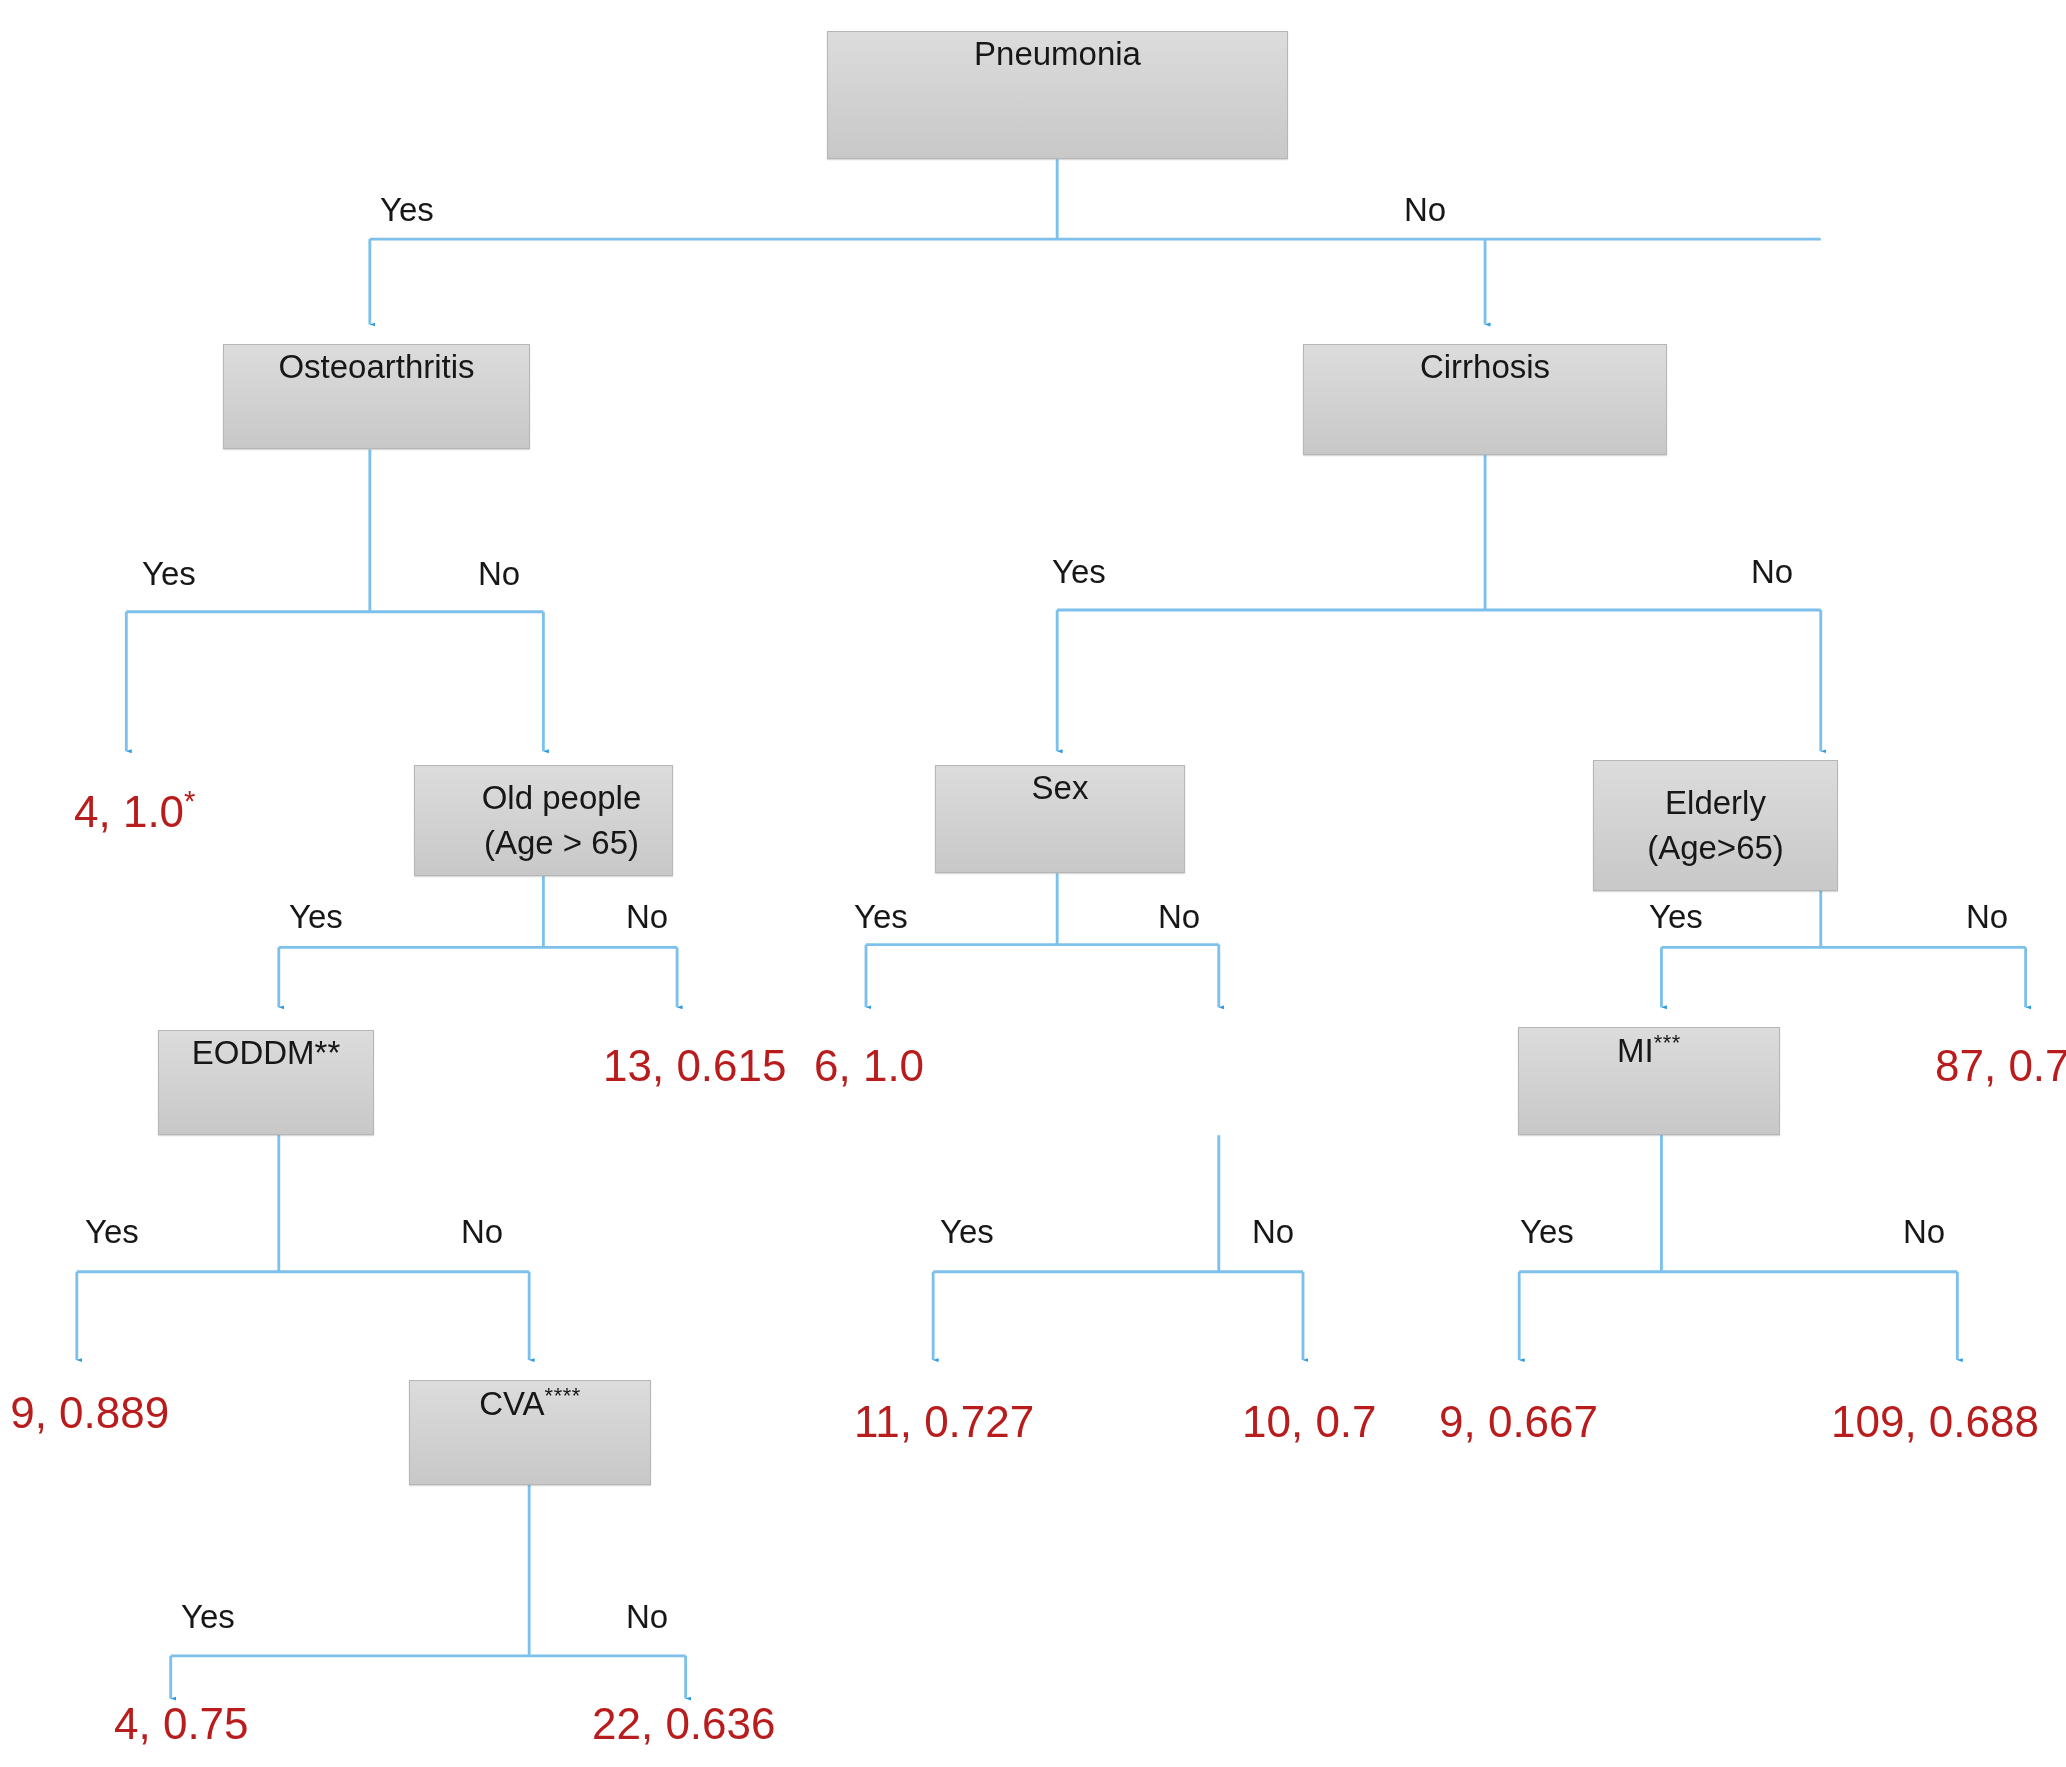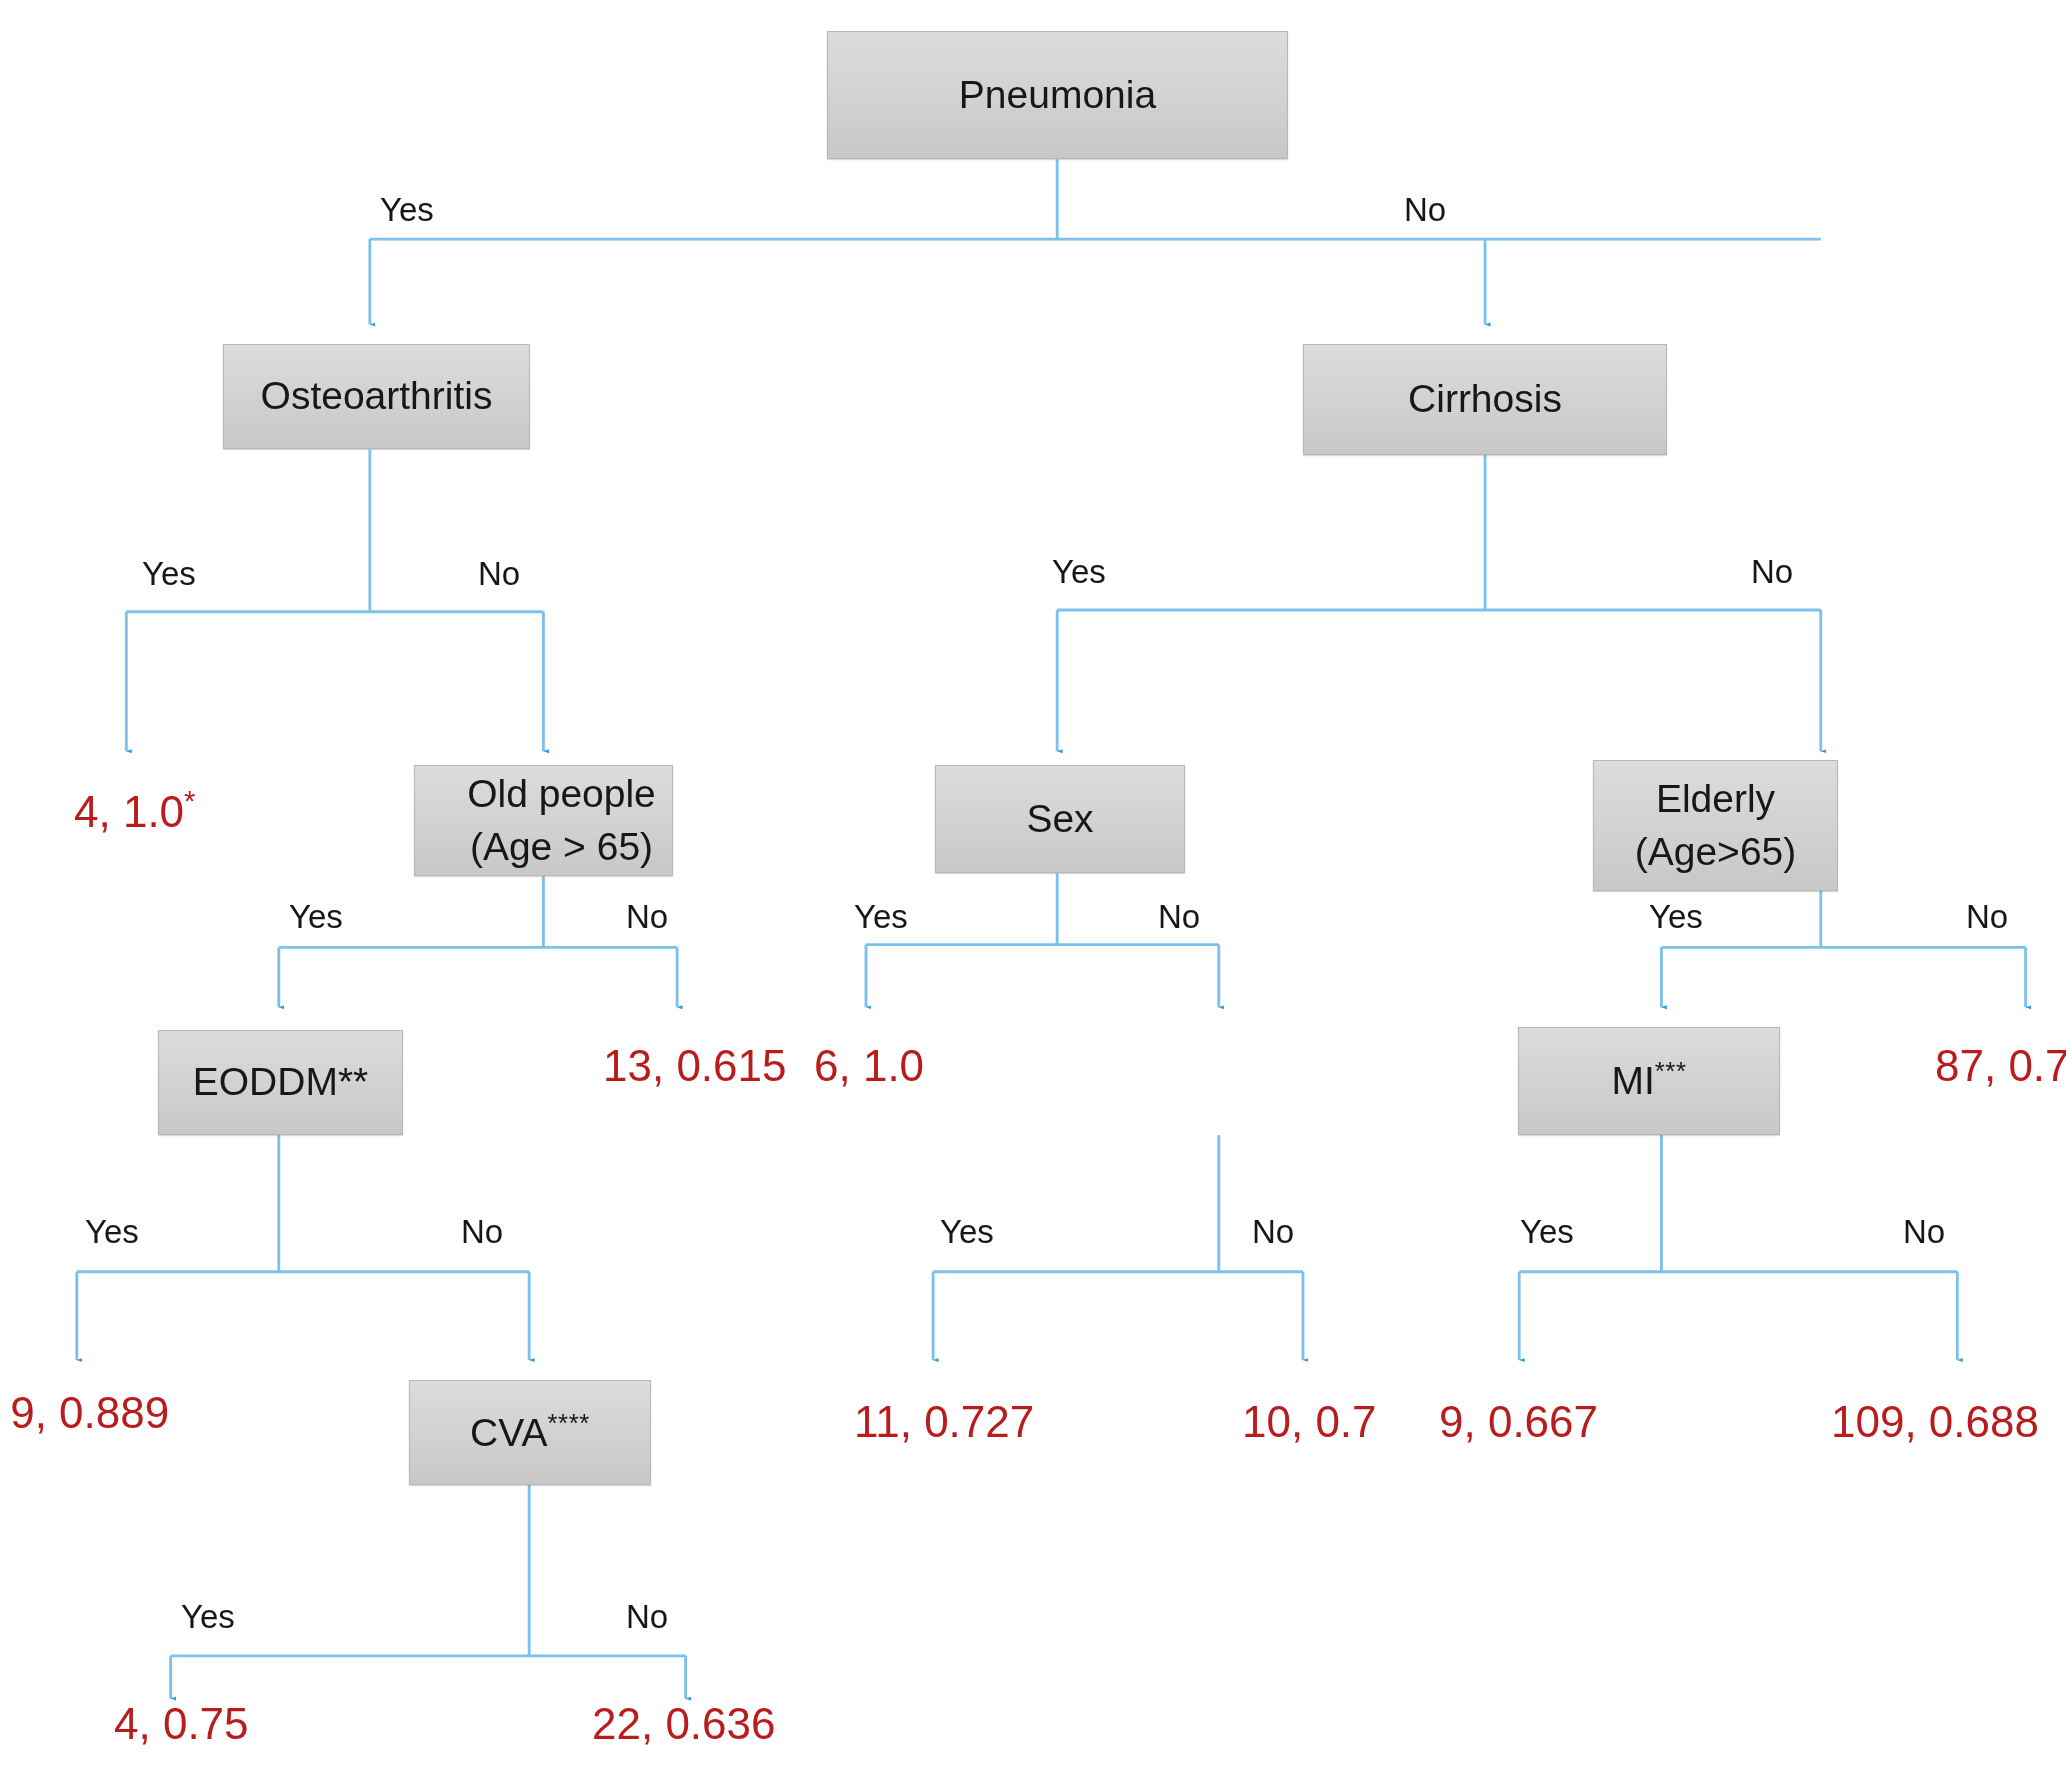--- a/index.html
+++ b/index.html
@@ -5,24 +5,24 @@
   html,body{margin:0;padding:0;background:#ffffff;}
   body{width:2066px;height:1768px;font-family:"Liberation Sans",sans-serif;}
   #tree-root{position:relative;width:2066px;height:1768px;background:#fff;overflow:hidden;}
   svg.edges{position:absolute;inset:0;width:2066px;height:1768px;}
   .node{
     position:absolute;
     box-sizing:border-box;
     background:linear-gradient(to bottom,#dcdcdc 0%,#d3d3d3 45%,#c8c8c8 100%);
     border:0.6px solid #b6b6b6;
     box-shadow:0 0.6px 1.1px rgba(0,0,0,.18);
-    display:flex;align-items:center;justify-content:center;
+    display:flex;justify-content:center;
     text-align:center;
     color:#171717;
-    font-size:39px;
+    font-size:33px;
     line-height:1.35;
     font-family:"Liberation Sans",sans-serif;
   }
   .node .inner{display:block;padding:0 3.4px;}
   .node .l2{display:block;}
   .sup{font-size:0.66em;vertical-align:super;letter-spacing:0.6px;}
   .leaf{
     position:absolute;
     color:#b91c1c;
     font-size:44px;
@@ -122,21 +122,21 @@
 
   <div class="node" style="left:935px;top:765px;width:250px;height:108px;">
     <span class="inner">Sex</span>
   </div>
 
   <div class="node" style="left:1593px;top:760px;width:245px;height:131px;flex-direction:column;">
     <span class="inner">Elderly</span>
     <span class="inner l2">(Age&gt;65)</span>
   </div>
 
-  <div class="node" style="left:158px;top:1030px;width:245px;height:105px;">
+  <div class="node" style="left:158px;top:1030px;width:216px;height:105px;">
     <span class="inner">EODDM**</span>
   </div>
 
 
   <div class="node" style="left:1518px;top:1027px;width:262px;height:108px;">
     <span class="inner"><span>MI</span><span class="sup">***</span></span>
   </div>
 
   <div class="node" style="left:409px;top:1380px;width:242px;height:105px;">
     <span class="inner"><span>CVA</span><span class="sup">****</span></span>

